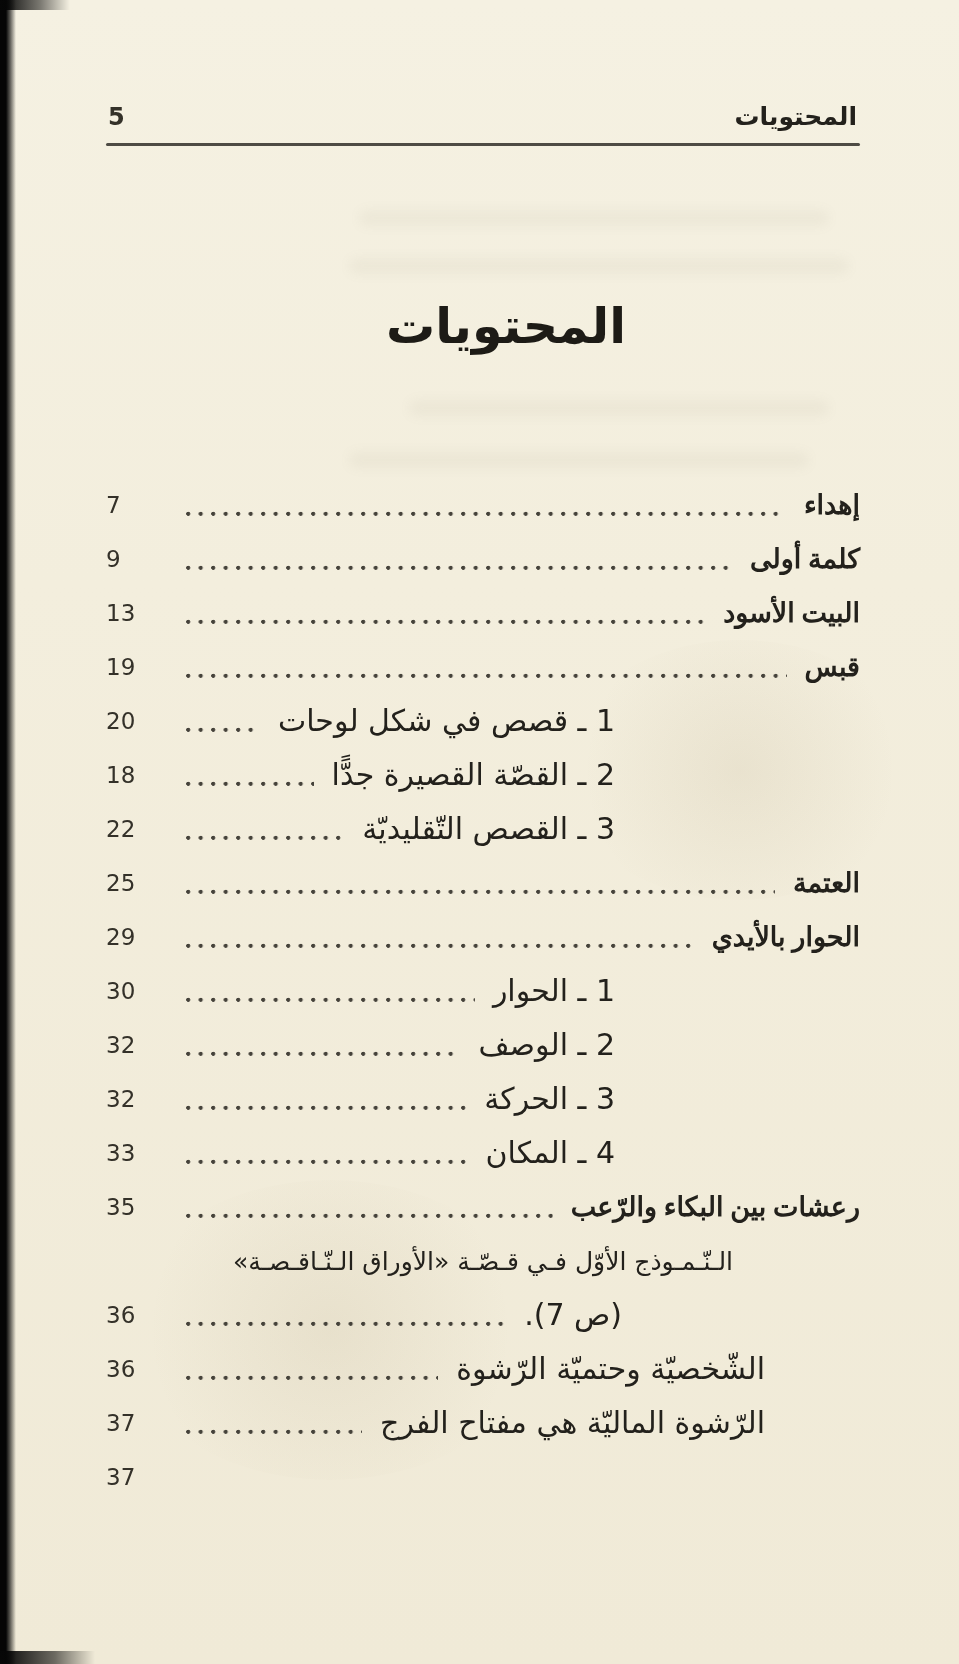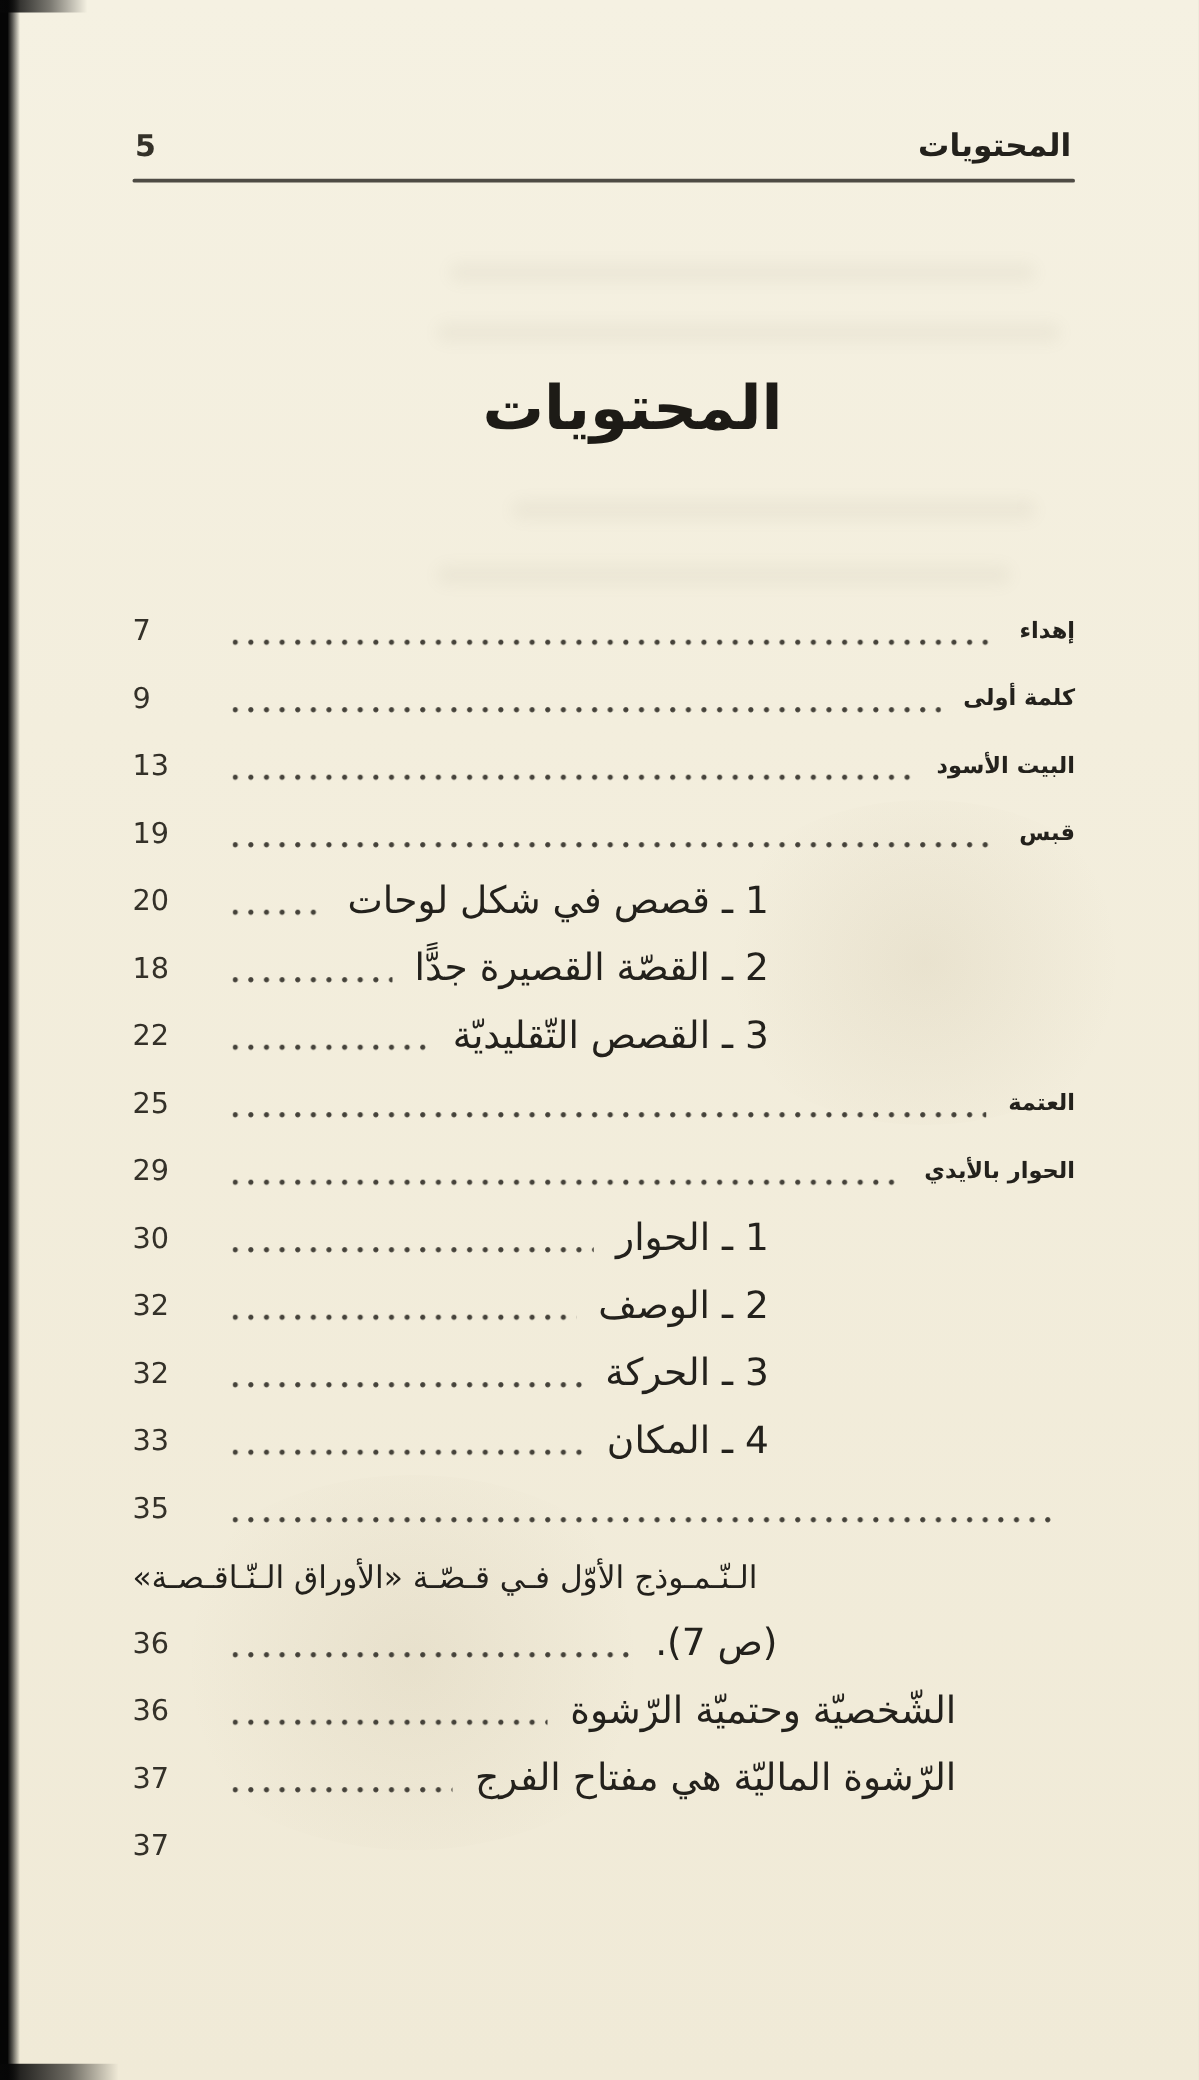--- a/index.html
+++ b/index.html
@@ -82,25 +82,25 @@
     position:absolute;top:478px;left:106px;width:754px;
   }
   .toc-row{
     height:54px;
     display:flex;direction:rtl;align-items:center;
     box-sizing:border-box;
   }
   .toc-row .t{
     font-size:30px;color:var(--ink);white-space:nowrap;line-height:1;
   }
-  .style-chapter .t{font-weight:bold;font-size:18px;}
+  .style-chapter .t{font-weight:bold;font-size:27px;font-family:Liberation Serif, serif;}
   .style-sub{padding-right:245px;}
   .style-runover_last{padding-right:238px;}
   .style-analysis{padding-right:95px;}
-  .style-runover_first{justify-content:flex-end;}
+  .style-runover_first{justify-content:center;}
   .style-runover_first .t{font-size:25px;}
   .leader{
     flex:1 1 auto;height:6px;align-self:center;
     margin:0 18px 0 22px;
     transform:translateY(9px);
     background-image:radial-gradient(circle at 2.2px 2.8px,var(--dot) 1.7px,rgba(0,0,0,0) 2.4px);
     background-size:12.5px 6px;background-repeat:repeat-x;
     background-position:left center;
     min-width:10px;
   }
@@ -191,20 +191,21 @@
         <span class="t">3 ـ الحركة</span>
         <span class="leader"></span>
         <span class="n">32</span>
       </div>
       <div class="toc-row style-sub">
         <span class="t">4 ـ المكان</span>
         <span class="leader"></span>
         <span class="n">33</span>
       </div>
       <div class="toc-row style-chapter">
+        <span class="t">رعشات بين البكاء والرّعب</span>
         <span class="leader"></span>
         <span class="n">35</span>
       </div>
       <div class="toc-row style-runover_first">
         <span class="t">الـنّـمـوذج الأوّل فـي قـصّـة «الأوراق الـنّـاقـصـة»</span>
       </div>
       <div class="toc-row style-runover_last">
         <span class="t">(ص 7).</span>
         <span class="leader"></span>
         <span class="n">36</span>

